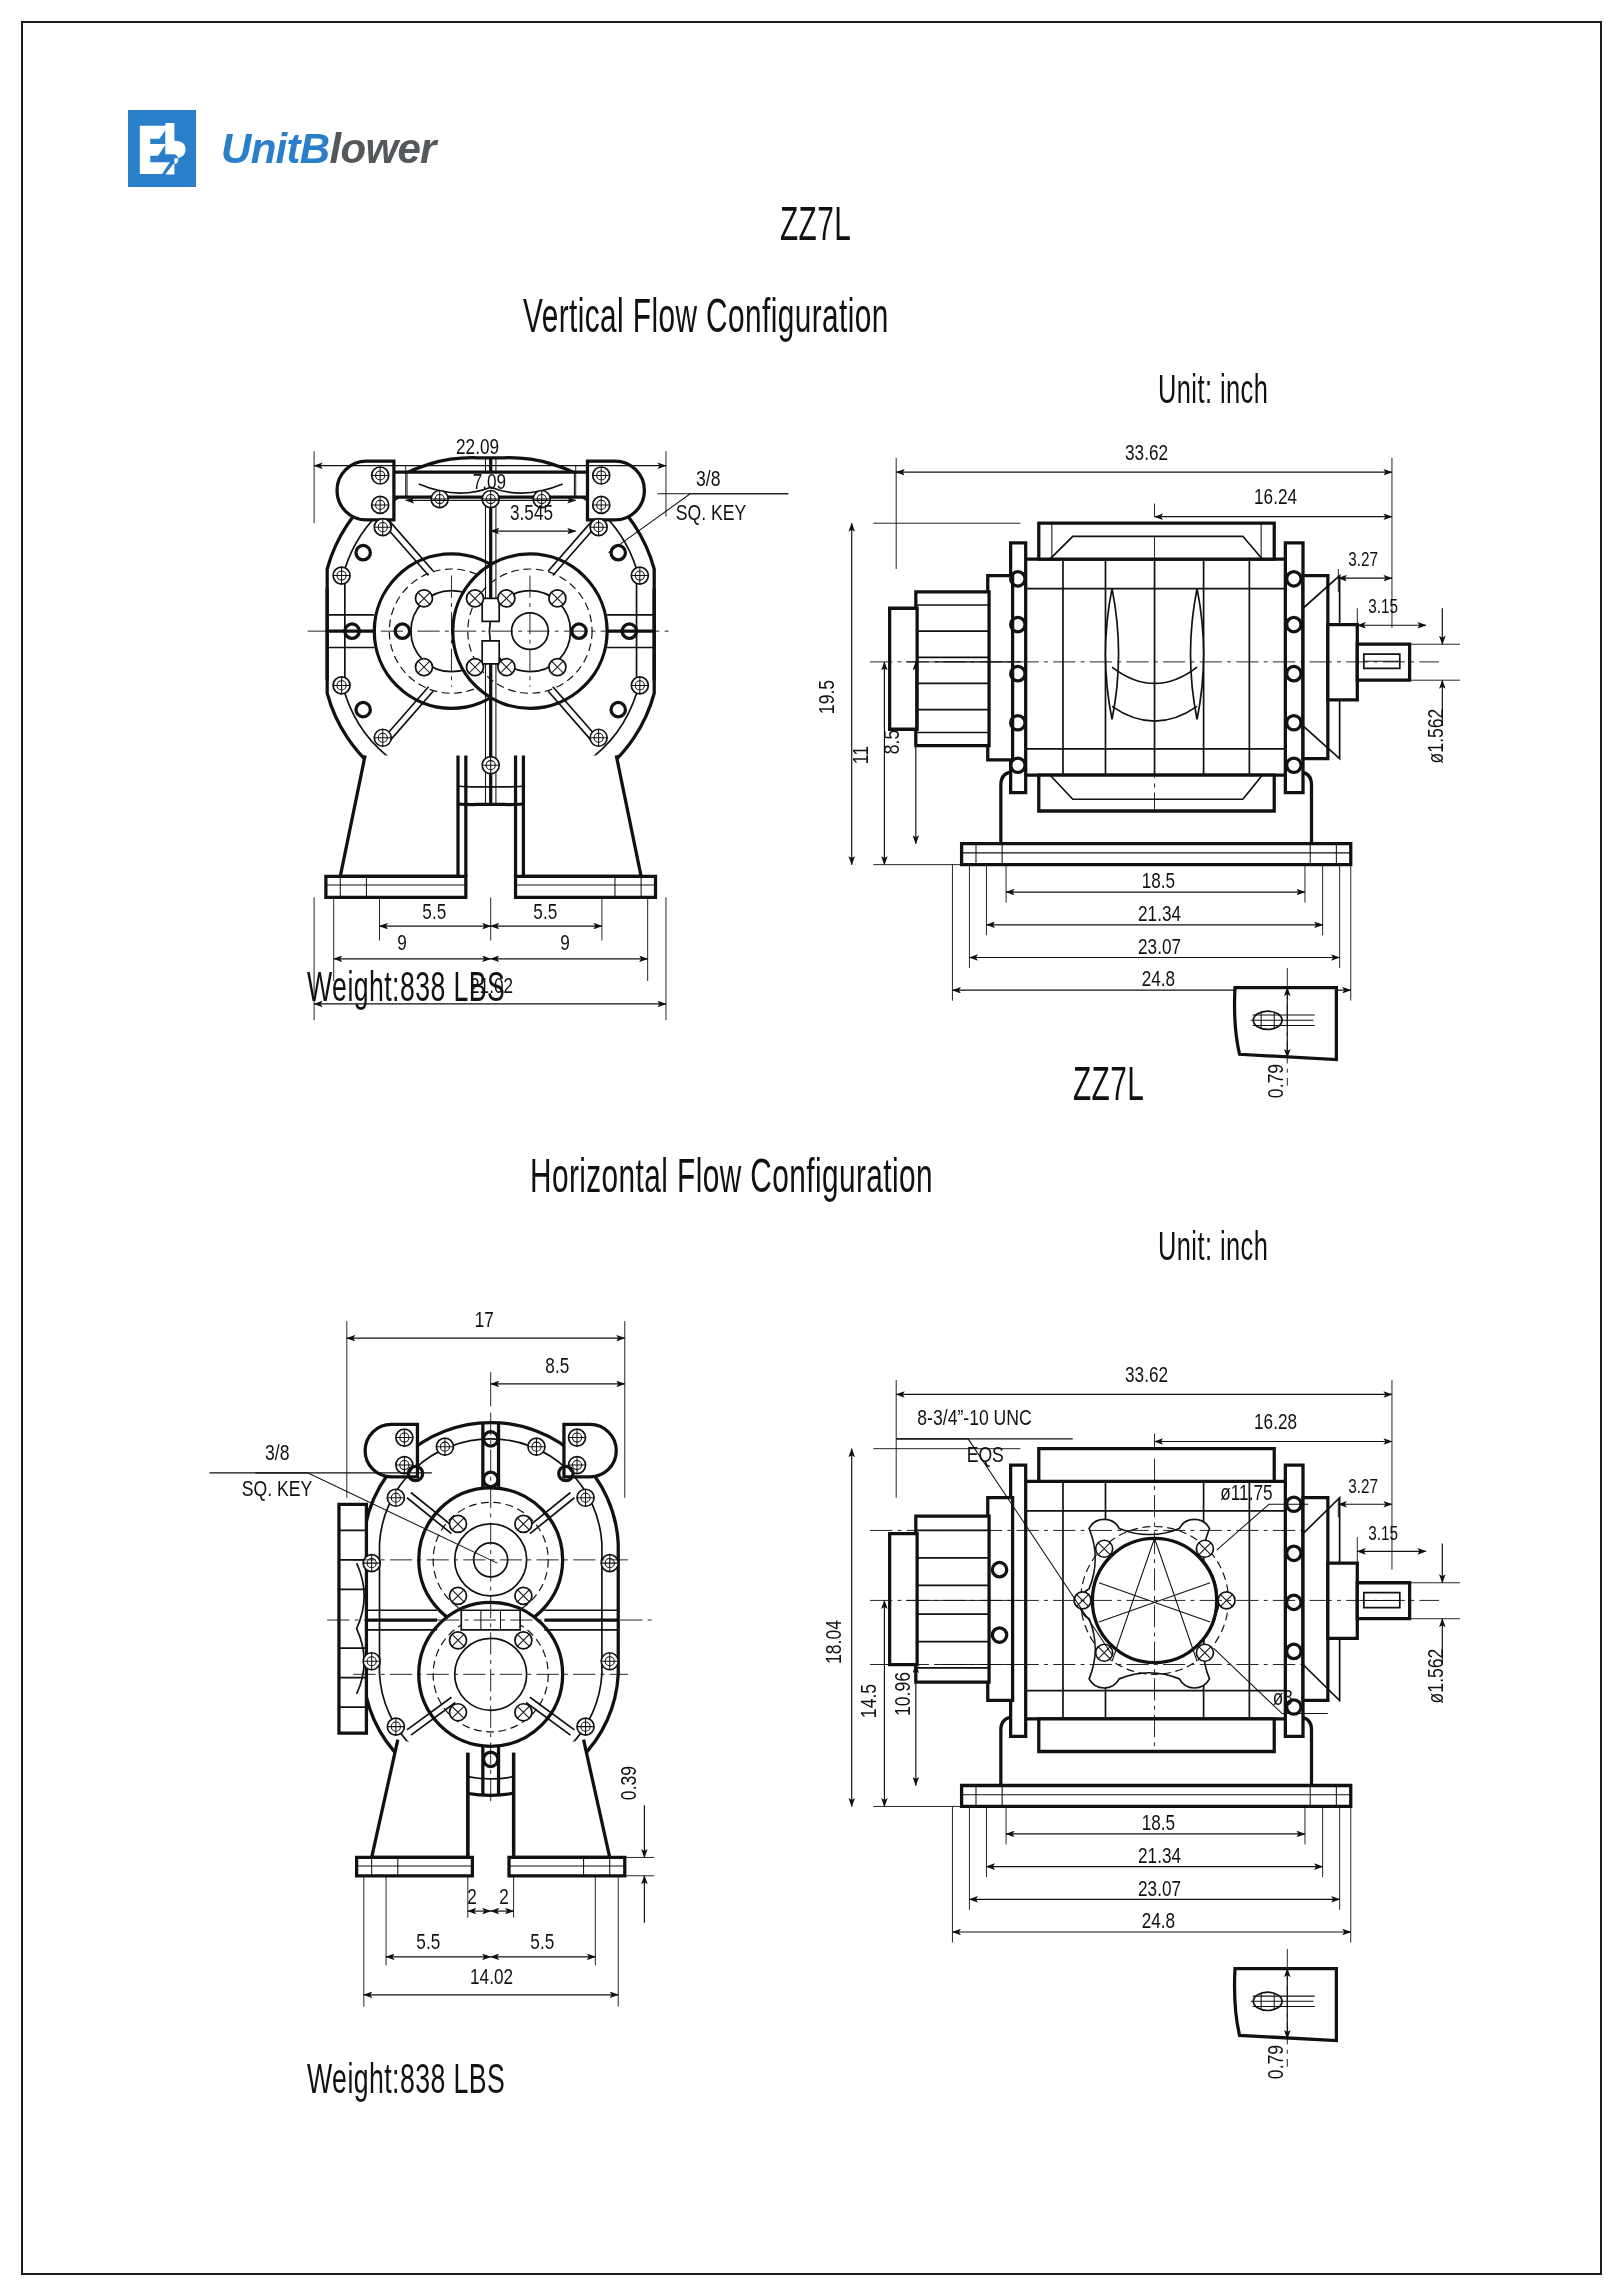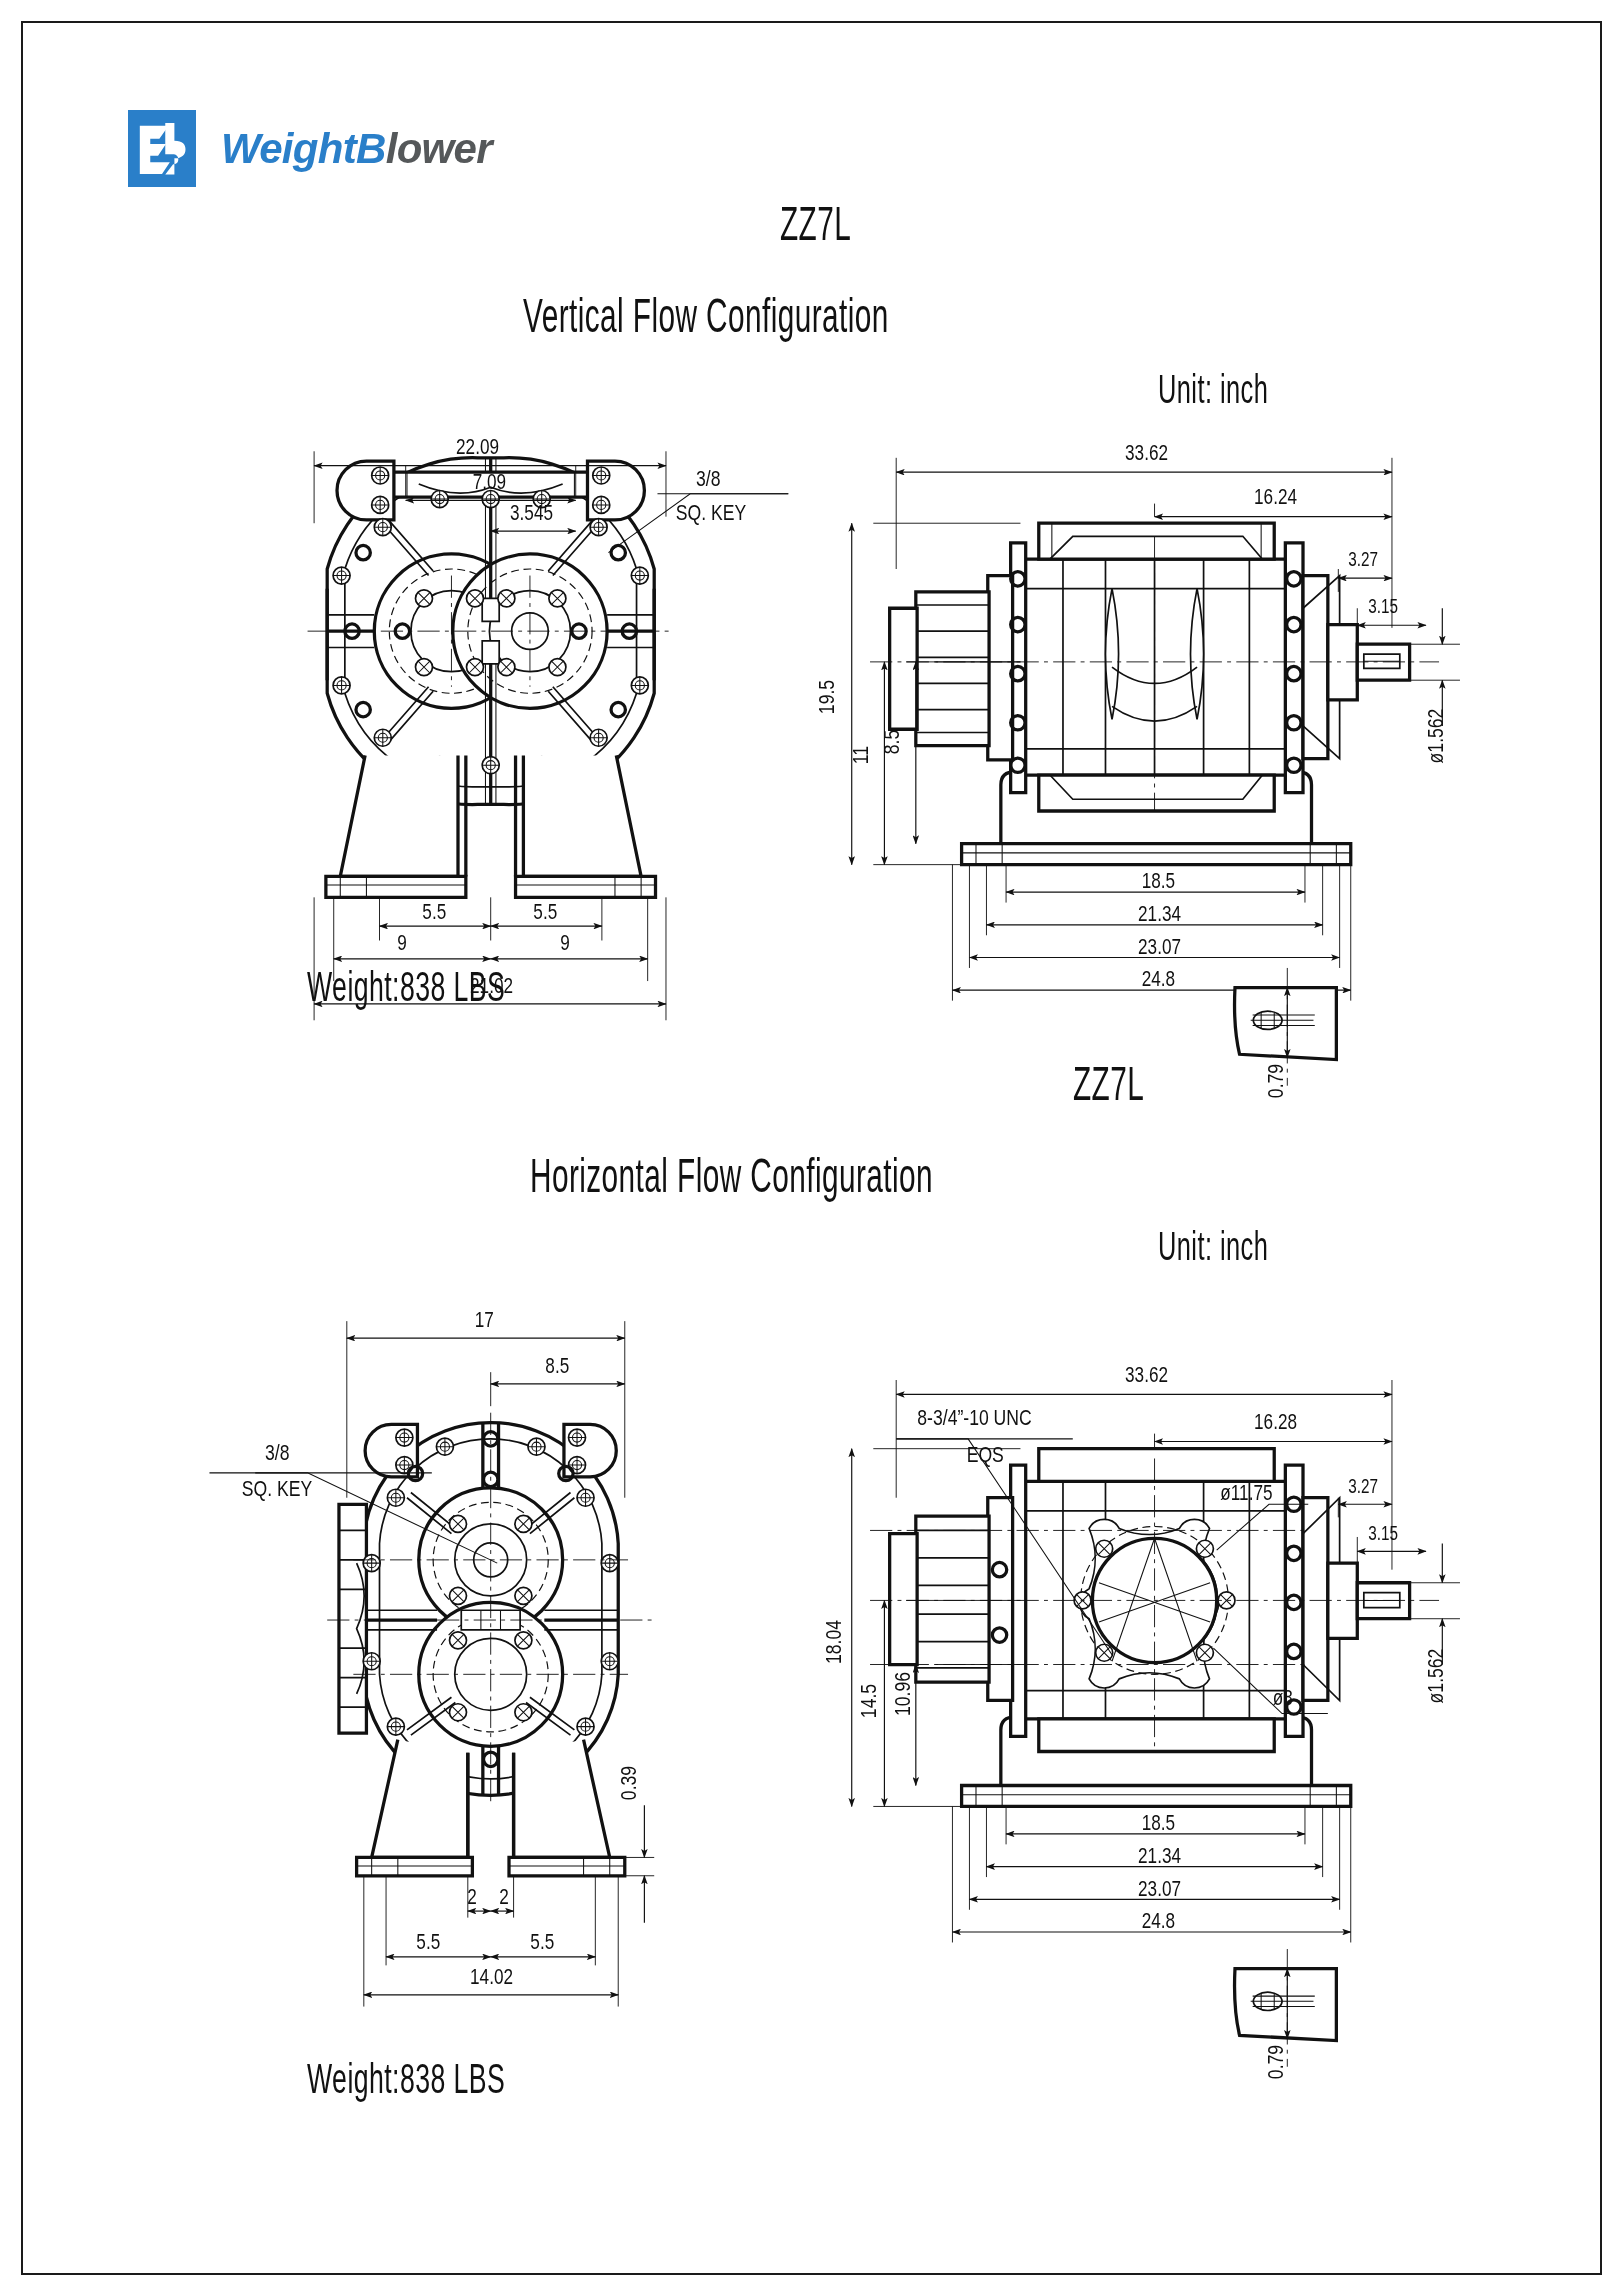--- a/index.html
+++ b/index.html
@@ -82,21 +82,21 @@
         <path d="M18 24 H62 L48 44 H34 V52 H58 L46 70 H34 V80 H64 L52 98 H18 Z" fill="#ffffff"></path>
         <path d="M52 24 H66 V46 Q82 46 82 60 Q82 74 66 74 V98 H52 L66 80 Q74 80 74 70 Q74 60 62 60 L52 60 Z" fill="#ffffff" opacity="0.0"></path>
         <path d="M55 22 H70 V98 H55 Z" fill="#ffffff" opacity="0"></path>
         <path d="M58 20 L72 20 L72 48 Q88 48 88 61 Q88 74 72 74 L72 100 L58 100 L58 86 L70 86 Q78 86 78 78 Q78 70 70 70 L58 70 Z" fill="#ffffff" opacity="0"></path>
         <g fill="#ffffff">
           <path d="M56 18 h14 v82 h-14 z" opacity="0"></path>
           <path d="M57 20 L71 20 L71 47 C84 47 88 53 88 60 C88 68 83 74 71 74 L71 99 L57 99 L69 83 L70 83 C75 83 77 80 77 76 C77 71 74 68 68 68 L57 68 Z"></path>
         </g>
       </svg>
     </div>
-    <div id="logo-word"><span class="w-blue">Weight</span><span class="w-gray"><span style="color:#2a7fc9">B</span>lower</span></div>
+    <div id="logo-word"><span class="w-blue">Unit</span><span class="w-gray"><span style="color:#2a7fc9">B</span>lower</span></div>
   </div>
 
   <div class="cad title-model" style="left:780px;top:196px;">ZZ7L</div>
   <div class="cad title-conf" style="left:523px;top:288px;">Vertical Flow Configuration</div>
   <div class="cad title-unit" style="left:1158px;top:366px;">Unit: inch</div>
   <div class="cad weight" style="left:307px;top:962px;">Weight:838 LBS</div>
 
   <div class="cad title-model" style="left:1073px;top:1056px;">ZZ7L</div>
   <div class="cad title-conf" style="left:530px;top:1148px;">Horizontal Flow Configuration</div>
   <div class="cad title-unit" style="left:1158px;top:1223px;">Unit: inch</div>

